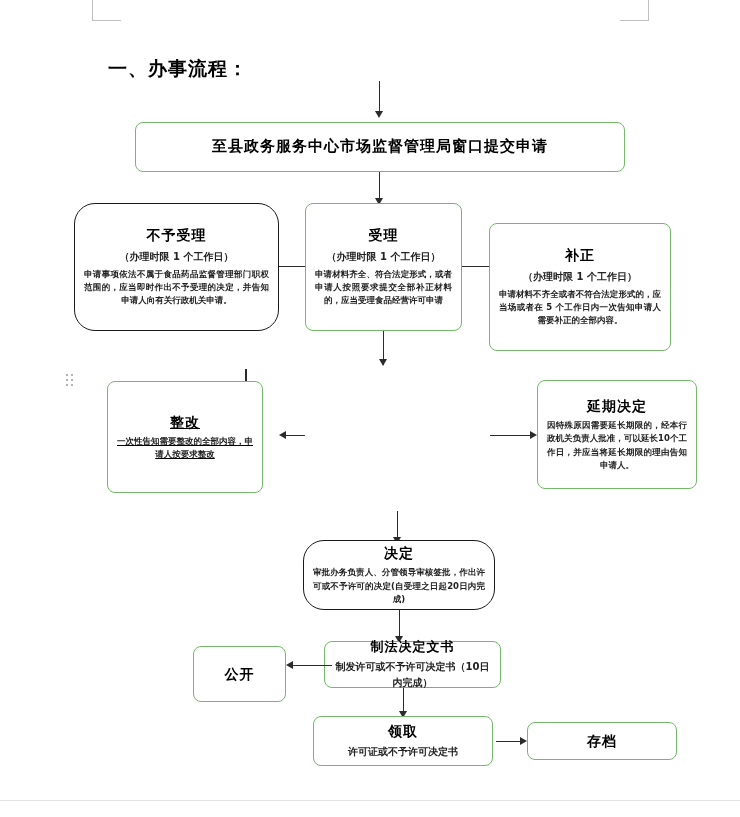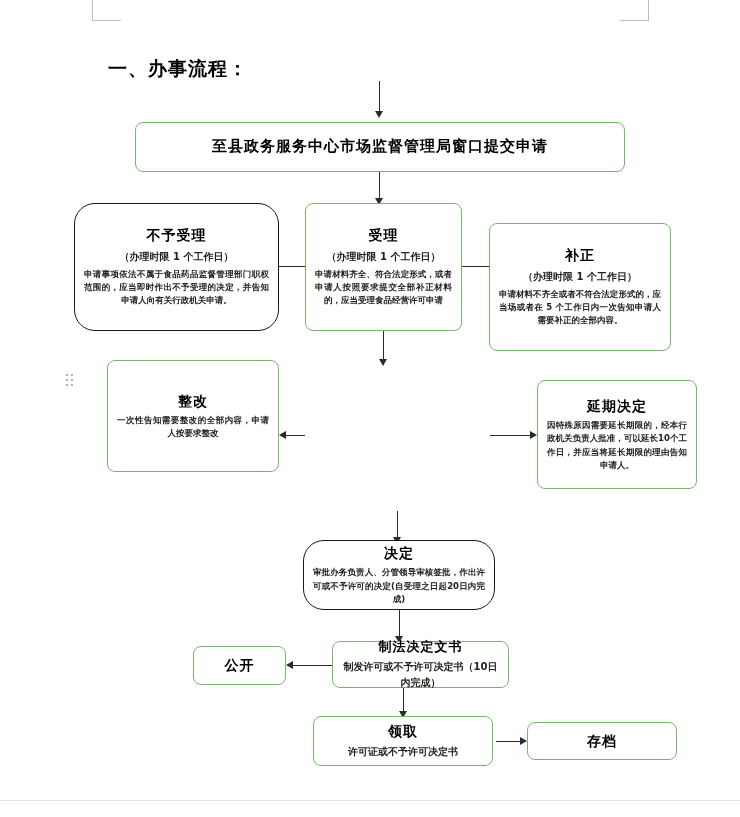--- a/index.html
+++ b/index.html
@@ -188,21 +188,21 @@
   </div>
 
   <div class="hline" style="left:279px; top:266px; width:26px;"></div>
   <div class="hline" style="left:462px; top:266px; width:27px;"></div>
 
   <div class="vline" style="left:383px; top:331px; height:34px;"></div>
   <div class="arrow-d" style="left:378.5px; top:359px;"></div>
 
   <div class="tickmark" style="left:245px; top:369px; height:36px;"></div>
 
-  <div class="box green" style="left:107px; top:360px; width:172px; height:112px;">
+  <div class="box green" style="left:107px; top:381px; width:156px; height:112px;text-decoration:underline;">
     <div class="title">整改</div>
     <div class="sub just">一次性告知需要整改的全部内容，申请人按要求整改</div>
   </div>
 
 
   <div class="box green" style="left:537px; top:364px; width:160px; height:109px;margin-top:16px;">
     <div class="title">延期决定</div>
     <div class="sub just">因特殊原因需要延长期限的，经本行政机关负责人批准，可以延长10个工作日，并应当将延长期限的理由告知申请人。</div>
   </div>
 
@@ -216,26 +216,26 @@
   <div class="arrow-d" style="left:392.5px; top:537px;"></div>
 
   <div class="box black" style="left:303px; top:540px; width:192px; height:70px;">
     <div class="title">决定</div>
     <div class="sub just">审批办务负责人、分管领导审核签批，作出许可或不予许可的决定(自受理之日起20日内完成)</div>
   </div>
 
   <div class="vline" style="left:399px; top:610px; height:32px;"></div>
   <div class="arrow-d" style="left:394.5px; top:636px;"></div>
 
-  <div class="box green" style="left:332px; top:641px; width:177px; height:47px;">
+  <div class="box green" style="left:324px; top:641px; width:177px; height:47px;">
     <div class="title sm">制法决定文书</div>
     <div class="sub tiny">制发许可或不予许可决定书（10日内完成）</div>
   </div>
 
-  <div class="box green" style="left:193px; top:646px; width:93px; height:39px;align-items:center;">
+  <div class="box green" style="left:193px; top:646px; width:93px; height:56px;align-items:center;">
     <div class="title">公开</div>
   </div>
   <div class="hline" style="left:293px; top:665px; width:39px;"></div>
   <div class="arrow-l" style="left:286px; top:660.5px;"></div>
 
   <div class="vline" style="left:403px; top:688px; height:29px;"></div>
   <div class="arrow-d" style="left:398.5px; top:711px;"></div>
 
   <div class="box green" style="left:527px; top:722px; width:150px; height:38px;">
     <div class="title">存档</div>

